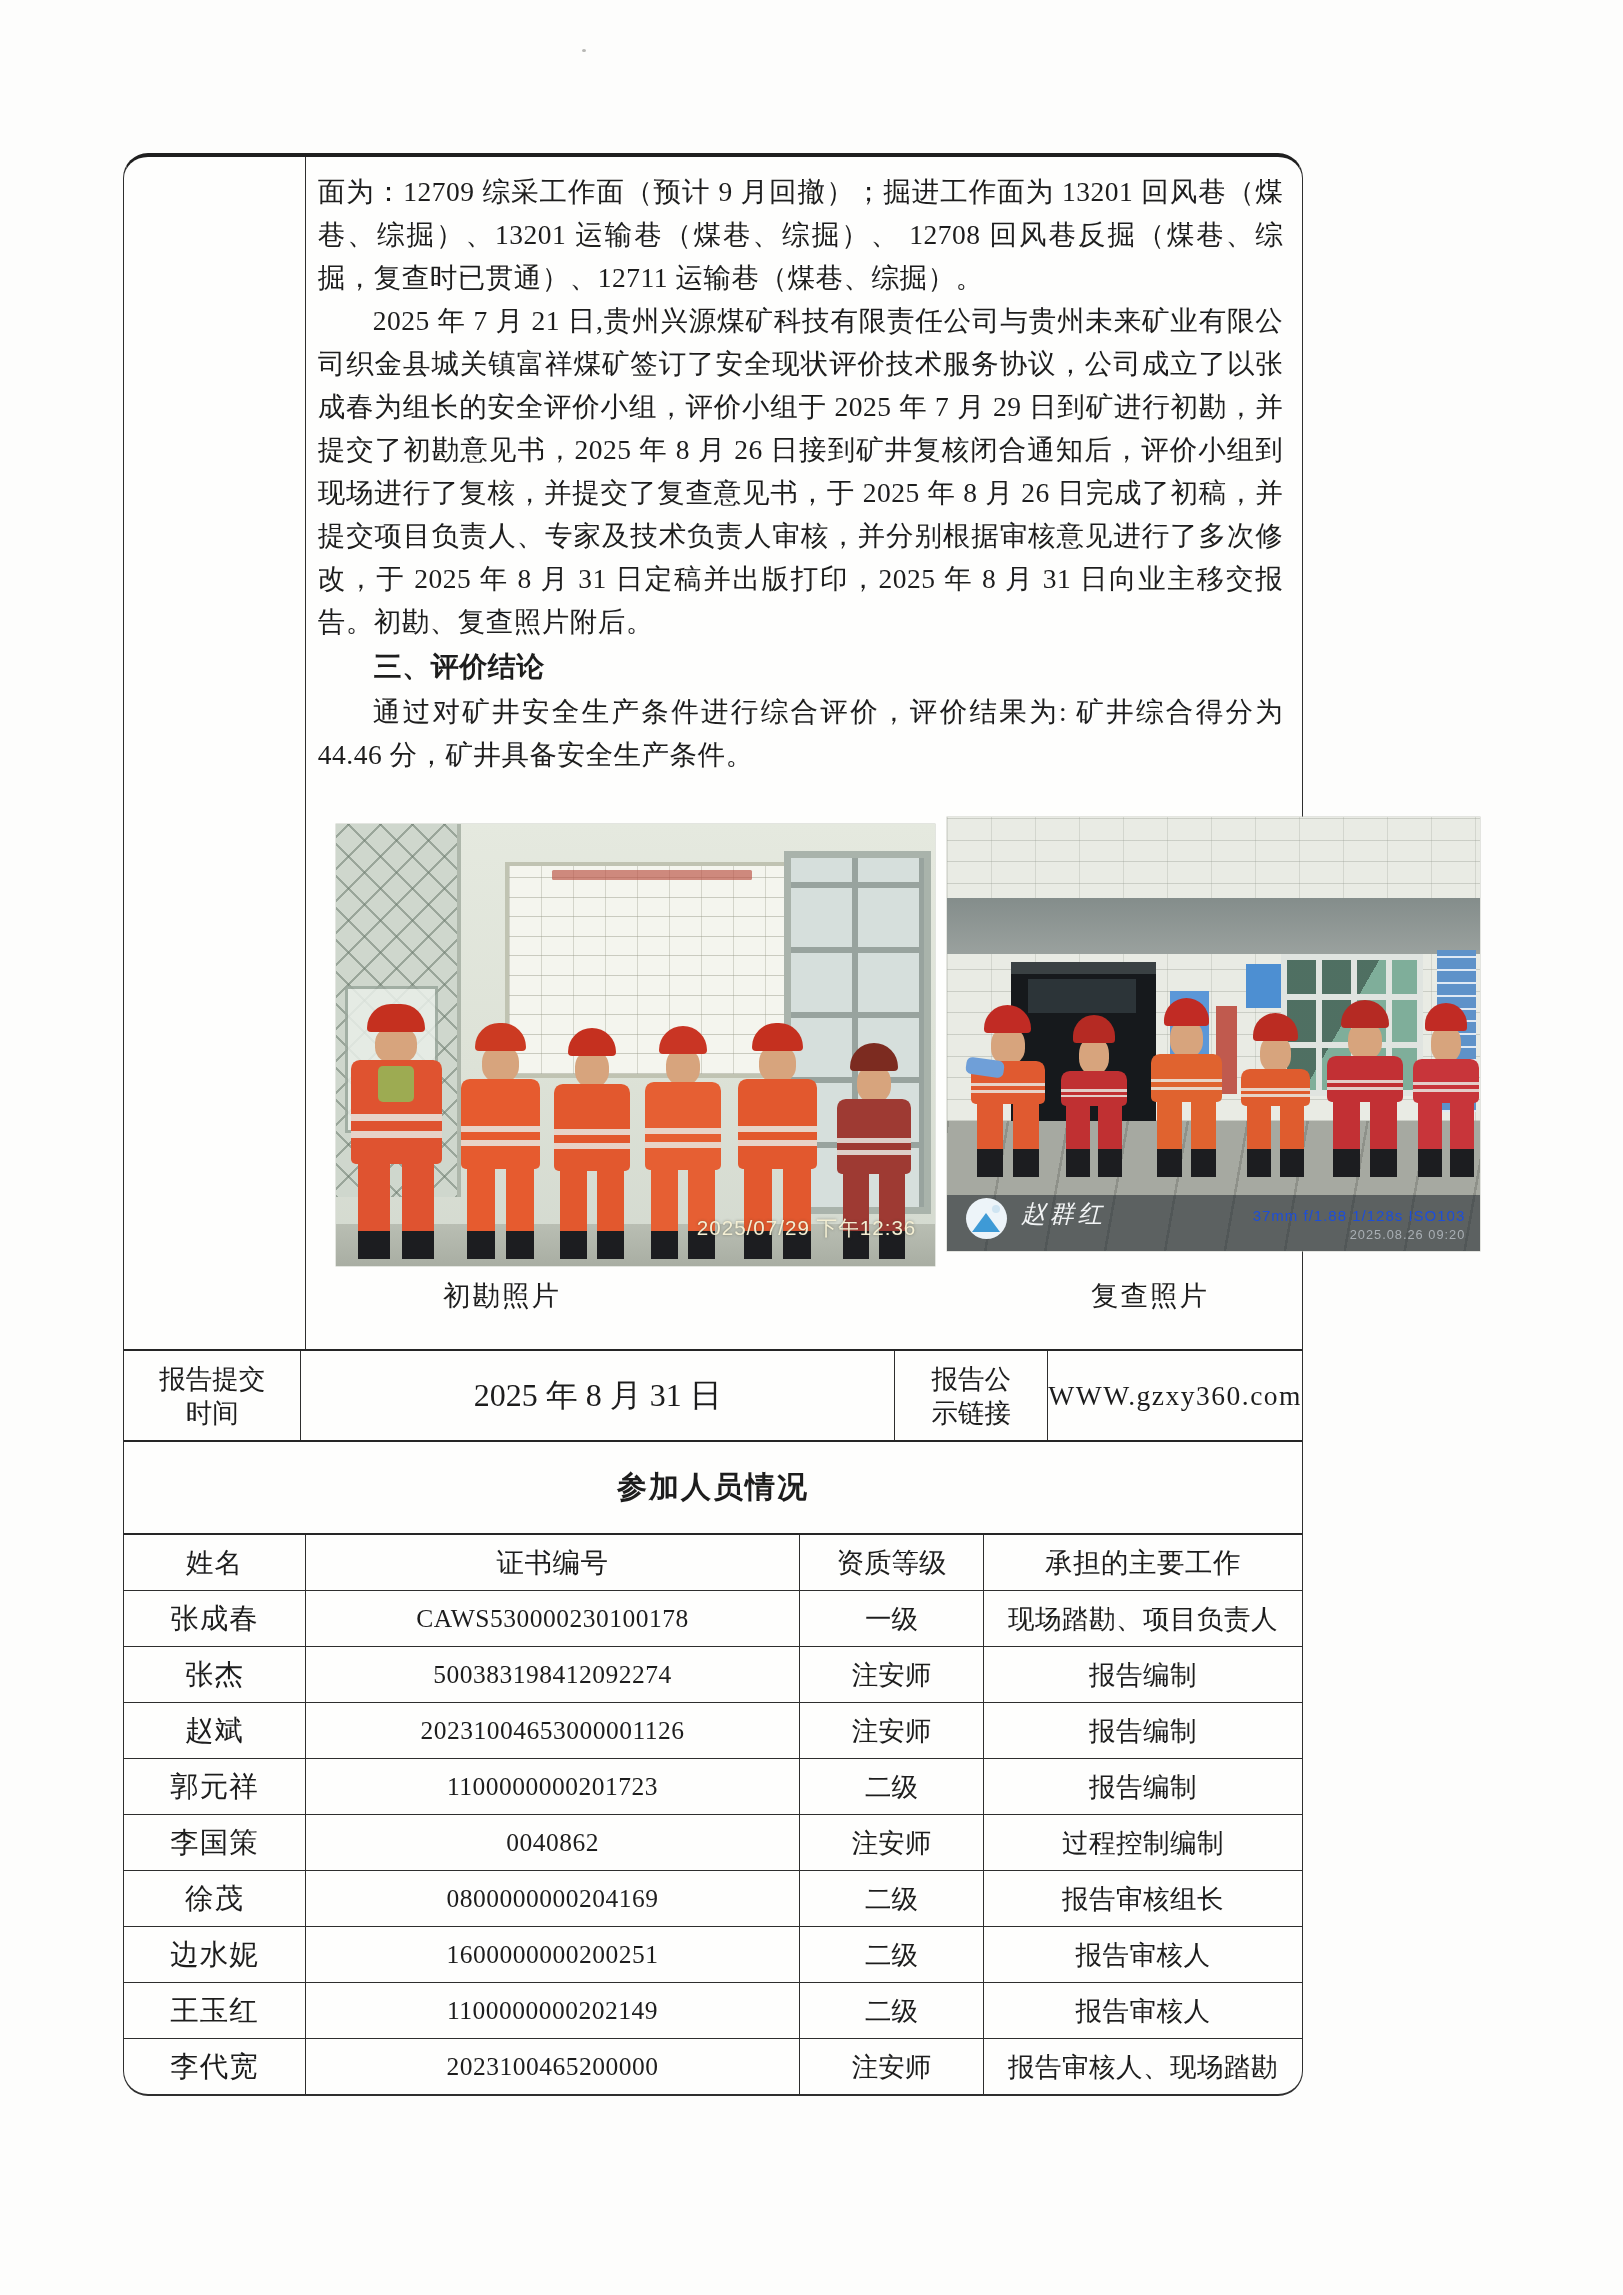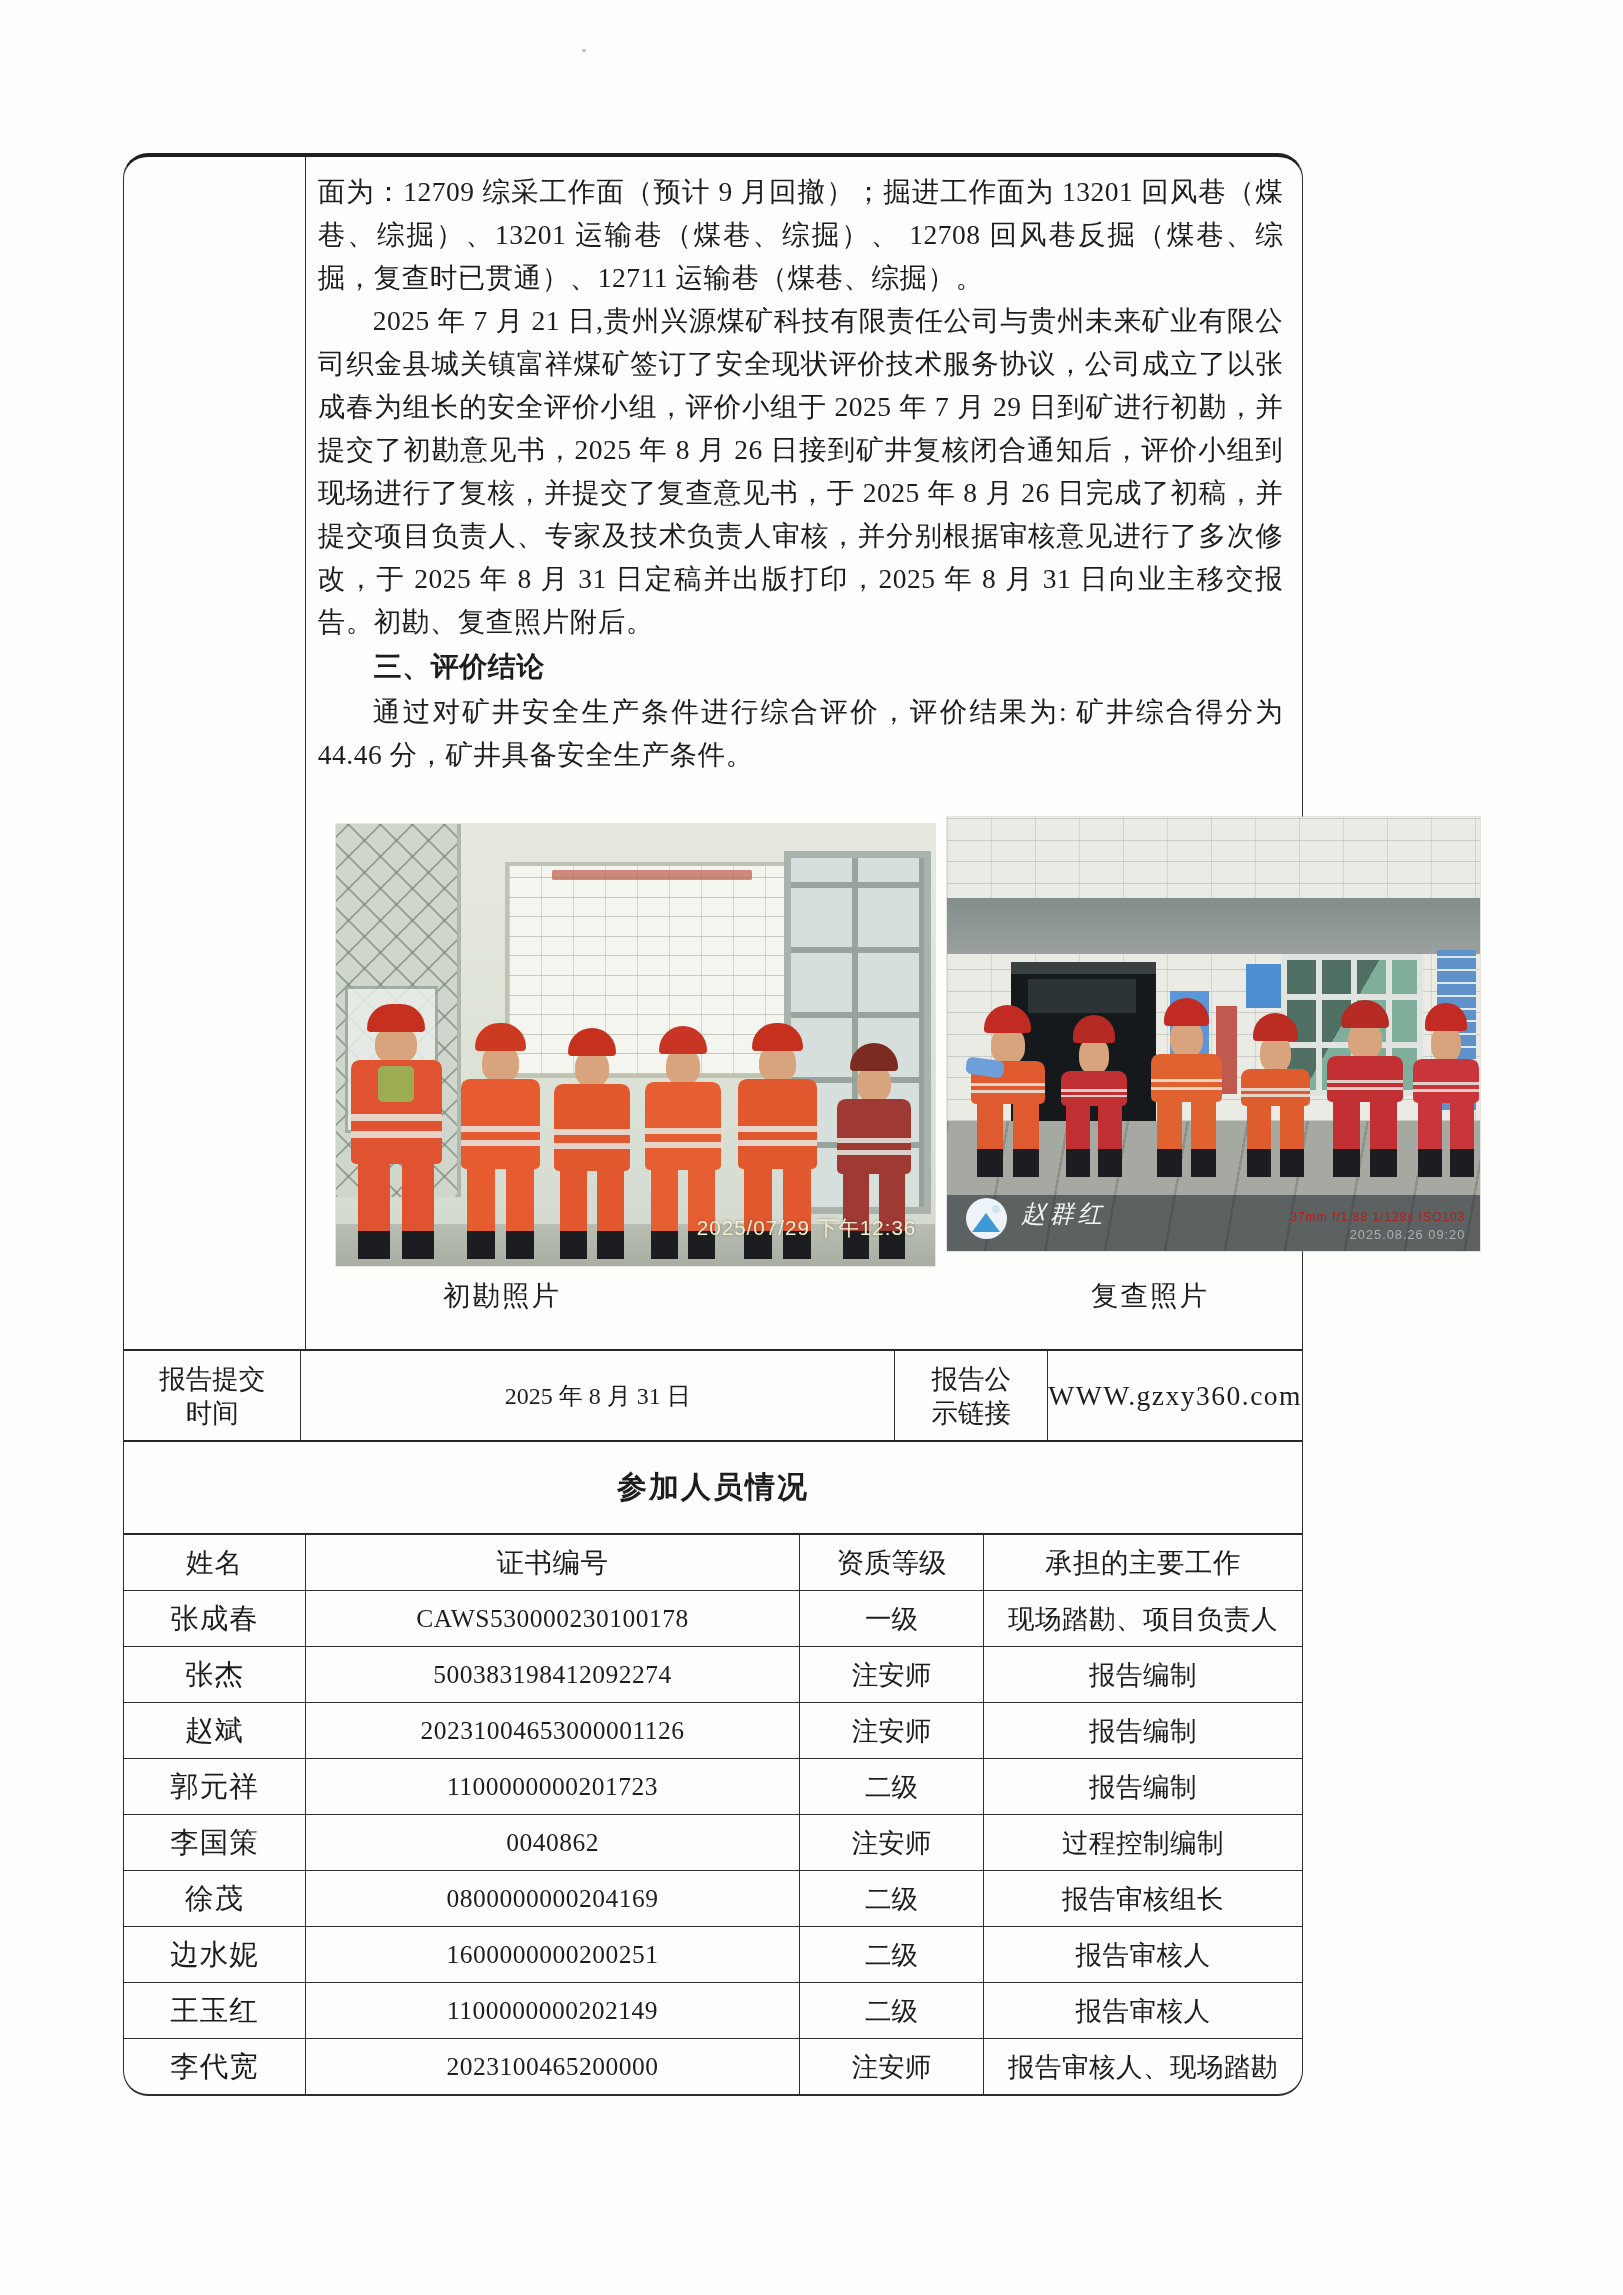--- a/index.html
+++ b/index.html
@@ -72,41 +72,41 @@
   .ph2-poster-col{position:absolute;right:3.9px;top:133px;width:39px;height:162px;background:#5e92c9;
     background-image:repeating-linear-gradient(0deg, rgba(255,255,255,.8) 0 2px, transparent 2px 12.8px);}
   .ph2-ground{position:absolute;left:0;bottom:0;width:100%;height:130px;background:#a6a9a1;
     background-image:repeating-linear-gradient(100deg, rgba(70,72,66,.25) 0 2.5px, transparent 2.5px 59px);}
   .ph2-bar{position:absolute;left:0;bottom:0;width:100%;height:56px;background:rgba(38,44,51,.58);}
   .wm-logo{position:absolute;left:18.7px;bottom:11.8px;width:41px;height:41px;border-radius:50%;background:#edf4f9;overflow:hidden;}
   .wm-logo .mtn{position:absolute;left:5.9px;bottom:6.9px;width:0;height:0;
     border-left:14.7px solid transparent;border-right:14.7px solid transparent;border-bottom:19.6px solid #3e9ad6;}
   .wm-logo .moon{position:absolute;right:6.9px;top:6.9px;width:7.9px;height:7.9px;border-radius:50%;background:#cfe4f2;}
   .wm-name{position:absolute;left:74px;bottom:20.6px;font-size:24.5px;color:#f2f4f5;font-style:italic;letter-spacing:3.9px;}
-  .wm-meta1{position:absolute;right:14.7px;bottom:27.5px;font-size:12px;color:#b91c1c;letter-spacing:1px;
+  .wm-meta1{position:absolute;right:14.7px;bottom:27.5px;font-size:15px;color:#1d4ed8;letter-spacing:1px;
     font-family:"Liberation Sans","DejaVu Sans",sans-serif;}
   .wm-meta2{position:absolute;right:14.7px;bottom:8.8px;font-size:12.8px;color:#a9afb4;letter-spacing:1px;
     font-family:"Liberation Sans","DejaVu Sans",sans-serif;}
 
   
   .fig{position:absolute;display:flex;flex-direction:column;align-items:center;}
   .fig .helmet{width:64%;height:27.5px;border-radius:29.4px 29.4px 4.9px 4.9px;background:var(--hel,#c5301f);z-index:2;}
   .fig .head{width:46%;height:38px;background:#d7a47d;border-radius:44%;margin-top:-5.9px;}
   .fig .torso{position:relative;width:100%;flex:1;margin-top:-3.9px;border-radius:8.8px 8.8px 4.9px 4.9px;background:var(--suit,#e2582e);
     background-image:linear-gradient(180deg, transparent 0 52%, rgba(232,232,226,.85) 52% 59%, transparent 59% 68%, rgba(232,232,226,.85) 68% 75%, transparent 75%);}
   .fig .chest{position:absolute;left:30%;top:6%;width:40%;height:34%;background:#9dab52;border-radius:4.9px;}
   .fig .towel{position:absolute;left:-6%;top:-4%;width:52%;height:40%;background:#6f9fd8;border-radius:5.9px;transform:rotate(8deg);}
   .fig .legs{width:84%;height:26%;background:linear-gradient(90deg, var(--suit,#e2582e) 0 42%, transparent 42% 58%, var(--suit,#e2582e) 58% 100%);}
   .fig .boots{width:84%;height:28.5px;background:linear-gradient(90deg, #1c1d20 0 42%, transparent 42% 58%, #1c1d20 58% 100%);}
 
   
   .r2{display:flex;height:91px;border-bottom:2.9px solid #262626;}
   .cell{display:flex;flex-direction:column;align-items:center;justify-content:center;text-align:center;}
   .r2 .c1{width:182px;border-right:1.5px solid #2e2e2e;font-size:26.5px;line-height:34px;}
-  .r2 .c2{width:609px;border-right:1.5px solid #2e2e2e;font-size:24px;}
+  .r2 .c2{width:609px;border-right:1.5px solid #2e2e2e;font-size:32px;}
   .r2 .c3{width:157px;border-right:1.5px solid #2e2e2e;font-size:26.5px;line-height:34px;}
   .r2 .c4{flex:1;font-size:27.5px;letter-spacing:1.5px;}
 
   .r3{height:93px;border-bottom:2.9px solid #262626;display:flex;align-items:center;justify-content:center;
     font-size:30px;font-weight:bold;letter-spacing:2px;}
 
   .trow{display:flex;height:56px;border-bottom:1.5px solid #2e2e2e;}
   .trow:last-child{border-bottom:none;height:55px;}
   .trow .tc{display:flex;align-items:center;justify-content:center;text-align:center;}
   .tc.n{width:182px;border-right:1.5px solid #2e2e2e;font-size:28.5px;letter-spacing:1px;}

